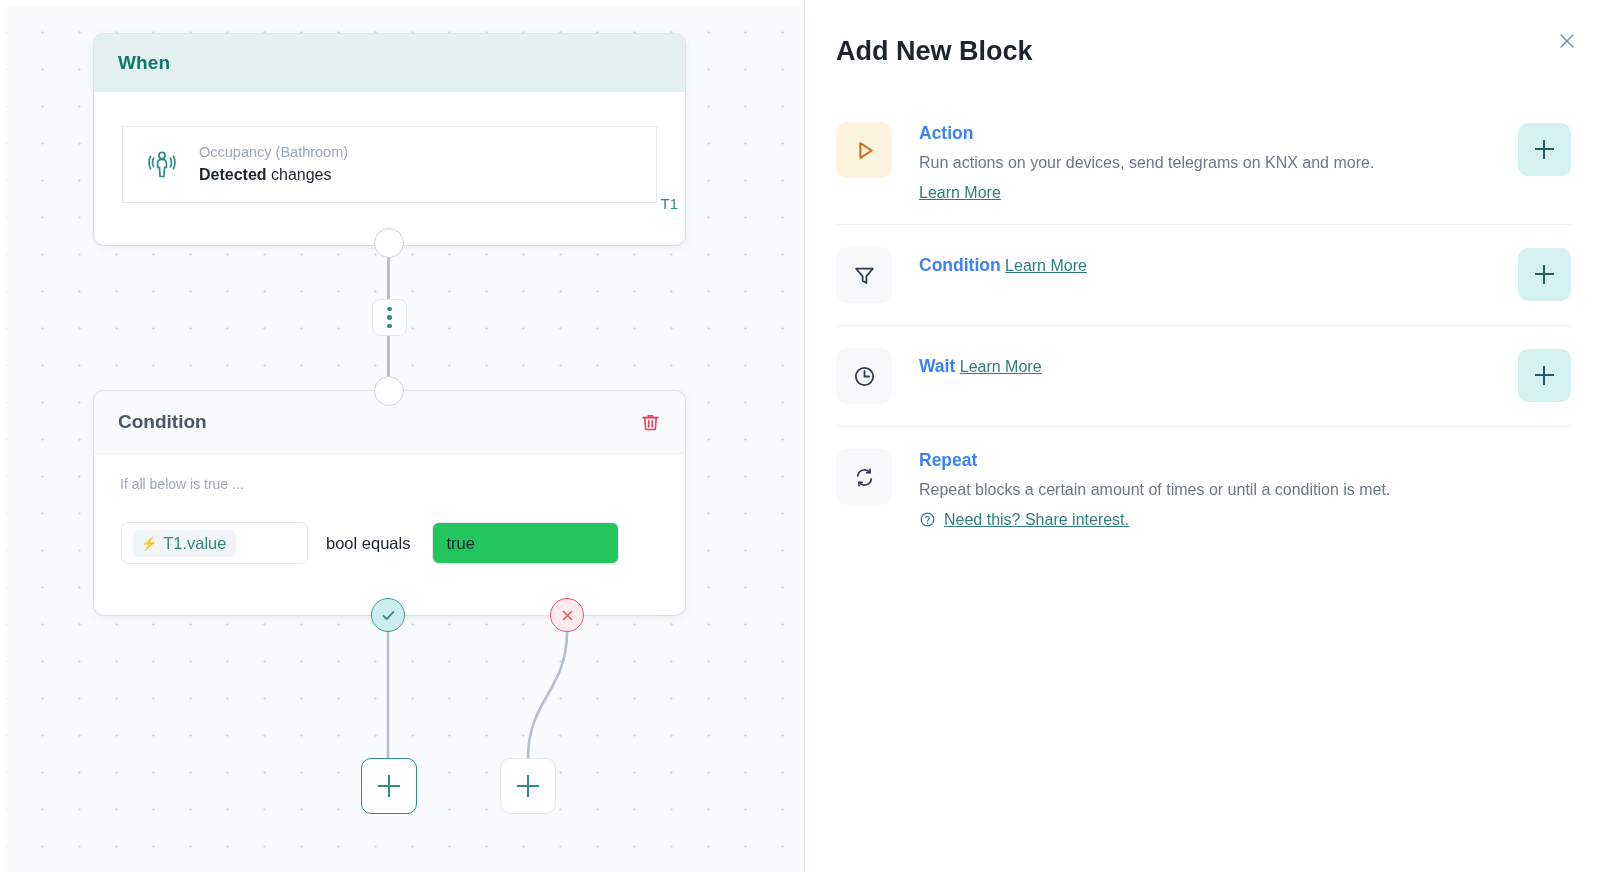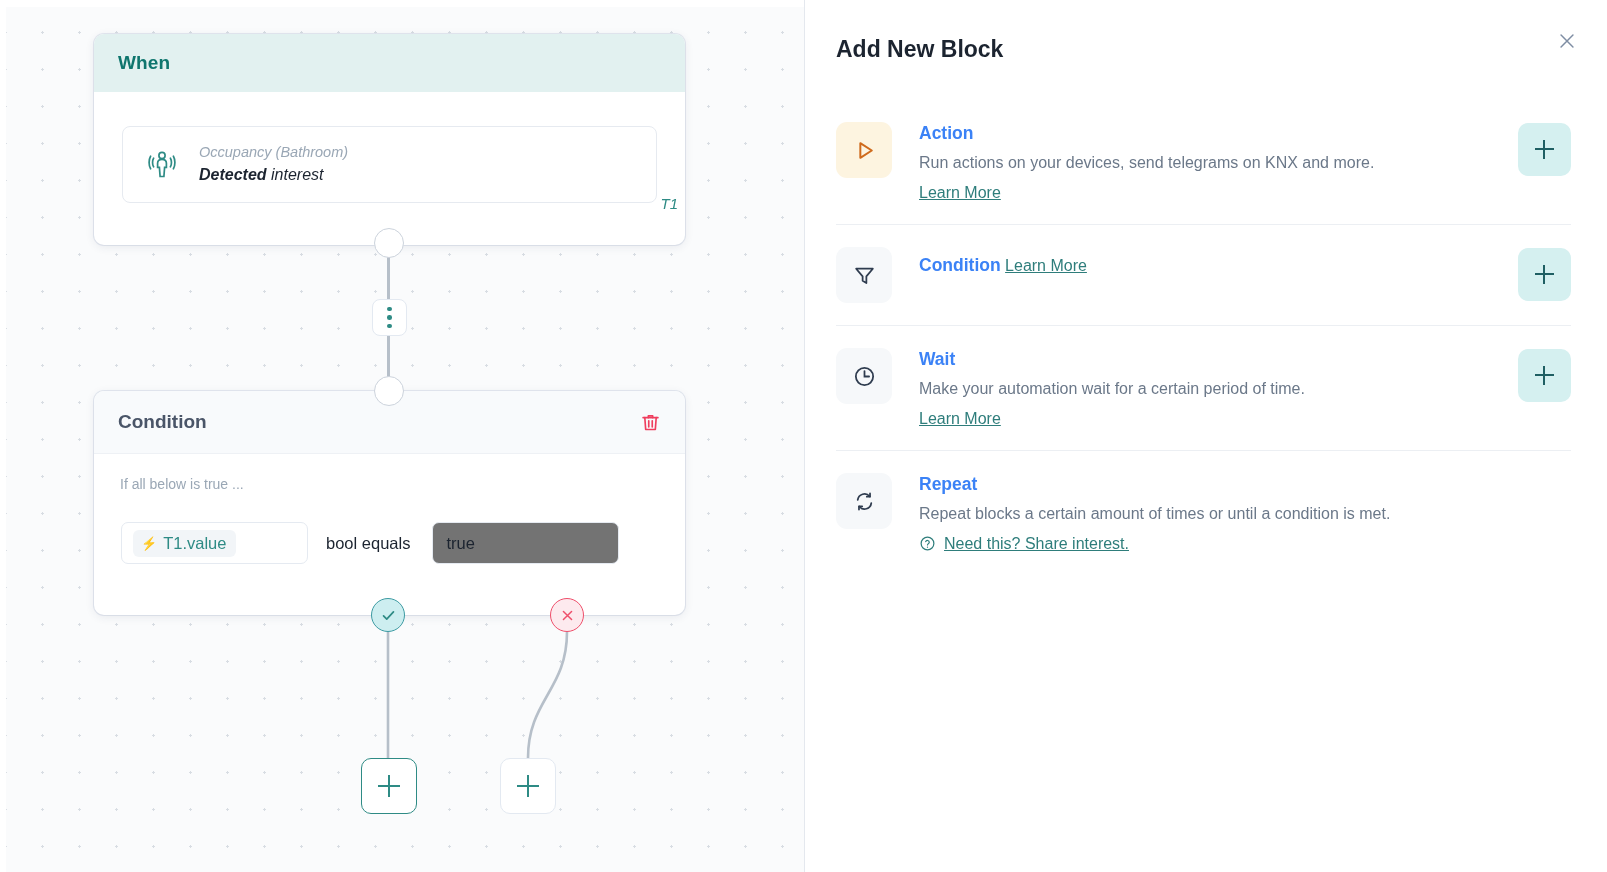--- a/index.html
+++ b/index.html
@@ -42,22 +42,22 @@
   #when-card { left: 94px; top: 34px; width: 591px; height: 211px; }
   #when-header {
     height: 58px; background: #e2f1f0;
     border-radius: 10px 10px 0 0;
     display: flex; align-items: center; padding-left: 24px;
   }
   #when-title { font-size: 19px; font-weight: bold; color: #0f766e; letter-spacing: .1px; }
 
   #trigger-box {
     position: absolute; left: 28px; top: 92px; width: 535px; height: 77px;
-    border: 1px solid #e6eaf0; border-radius: 8px;
-    display: flex; align-items: center; padding-left: 16px; font-style: italic;
+    border: 1px solid #e6eaf0; border-radius: 0;
+    display: flex; align-items: center; padding-left: 16px;
   }
   #trigger-icon { width: 46px; height: 46px; display: flex; align-items: center; justify-content: center; flex: none; }
   #trigger-text { margin-left: 14px; }
   #trigger-device { font-size: 14.5px; color: #9aa7b5; line-height: 1.55; }
   #trigger-state { font-size: 16px; color: #1c2430; line-height: 1.55; }
   #trigger-state b { font-weight: bold; }
   #trigger-tag {
     position: absolute; right: -22px; bottom: -10px;
     font-size: 15px; color: #2e8b85;
   }
@@ -98,21 +98,21 @@
   }
   #var-chip {
     display: inline-flex; align-items: center; gap: 6px;
     background: #f2f5f8; border-radius: 6px; padding: 4px 10px 4px 8px;
   }
   #var-chip .bolt { color: #2e8b85; font-size: 13px; line-height: 1; }
   #var-label { font-size: 16.5px; color: #2e8b85; }
   #op-label { font-size: 16.5px; color: #1c2430; margin: 0 22px 0 18px; }
   #val-field {
     width: 187px; height: 42px; border: 1px solid #e5eaf1; border-radius: 7px;
-    display: flex; align-items: center; padding-left: 13px; background: #737373;
+    display: flex; align-items: center; padding-left: 13px; background: #22c55e;
   }
   #val-text { font-size: 16.5px; color: #1c2430; }
 
   
   .branch-badge {
     position: absolute; width: 34px; height: 34px; border-radius: 50%;
     display: flex; align-items: center; justify-content: center; z-index: 16; cursor: pointer;
   }
   #badge-true { left: 371px; top: 598px; background: #cdeef0; border: 1.7px solid #3d9ba3; }
   #badge-false { left: 550px; top: 598px; background: #fdeaee; border: 1.7px solid #ef4f6b; }
@@ -133,21 +133,21 @@
 
   #branch-svg { position: absolute; left: 0; top: 0; width: 805px; height: 872px; z-index: 6; pointer-events: none; }
 
   
   #panel {
     position: relative; width: 802px; height: 872px;
     background: #ffffff; padding: 0 40px;
   }
   #panel-title {
     position: absolute; left: 31px; top: 36px;
-    font-size: 23px; font-weight: bold; color: #1c2430;
+    font-size: 27px; font-weight: bold; color: #1c2430;
   }
   #panel-close {
     position: absolute; right: 26px; top: 27px; width: 28px; height: 28px;
     display: flex; align-items: center; justify-content: center; cursor: pointer;
   }
   #block-list { position: absolute; left: 31px; top: 100px; width: 735px; }
   .block-row {
     position: relative; display: flex; align-items: flex-start;
     padding: 20px 0 22px 0;
   }
@@ -215,21 +215,21 @@
             <path d="M15.6 18.2 C15.6 15.6 17.6 14.3 20 14.3 C22.4 14.3 24.4 15.6 24.4 18.2 L24.4 22.4 L22.6 22.4 L21.9 31.5 L18.1 31.5 L17.4 22.4 L15.6 22.4 Z" fill="none"></path>
             <path d="M11.6 13.2 C10.2 15.4 10.2 19.6 11.6 21.8" fill="none"></path>
             <path d="M8.6 11.2 C6.6 14.6 6.6 20.4 8.6 23.8" fill="none"></path>
             <path d="M28.4 13.2 C29.8 15.4 29.8 19.6 28.4 21.8" fill="none"></path>
             <path d="M31.4 11.2 C33.4 14.6 33.4 20.4 31.4 23.8" fill="none"></path>
           </svg>
         </span>
         <span id="trigger-text">
           <div id="trigger-device">Occupancy (Bathroom)</div>
           <div id="trigger-state">
-            <b>Detected</b><span> interest</span>
+            <b>Detected</b><span> changes</span>
           </div>
         </span>
         <span id="trigger-tag">T1</span>
       </div>
     </div>
 
     <div class="card" id="cond-card">
       <div id="cond-header">
         <span id="cond-title">Condition</span>
         <span id="cond-delete">
@@ -324,21 +324,20 @@
 
       <div class="block-row">
         <span class="block-icon icon-plain">
           <svg width="25" height="25" viewBox="0 0 24 24" fill="none" stroke="#2f3c4f" stroke-width="1.7" stroke-linecap="round">
             <circle cx="12" cy="12" r="8.3"></circle>
             <path d="M12 6.8V12h4.4"></path>
           </svg>
         </span>
         <span class="block-body">
           <span class="block-name">Wait</span>
-          <div class="block-desc">Make your automation wait for a certain period of time.</div>
           <span class="block-link">
             <span>Learn More</span>
           </span>
         </span>
         <span class="block-add">
           <span class="plus-glyph"></span>
         </span>
       </div>
 
       <div class="block-row">

